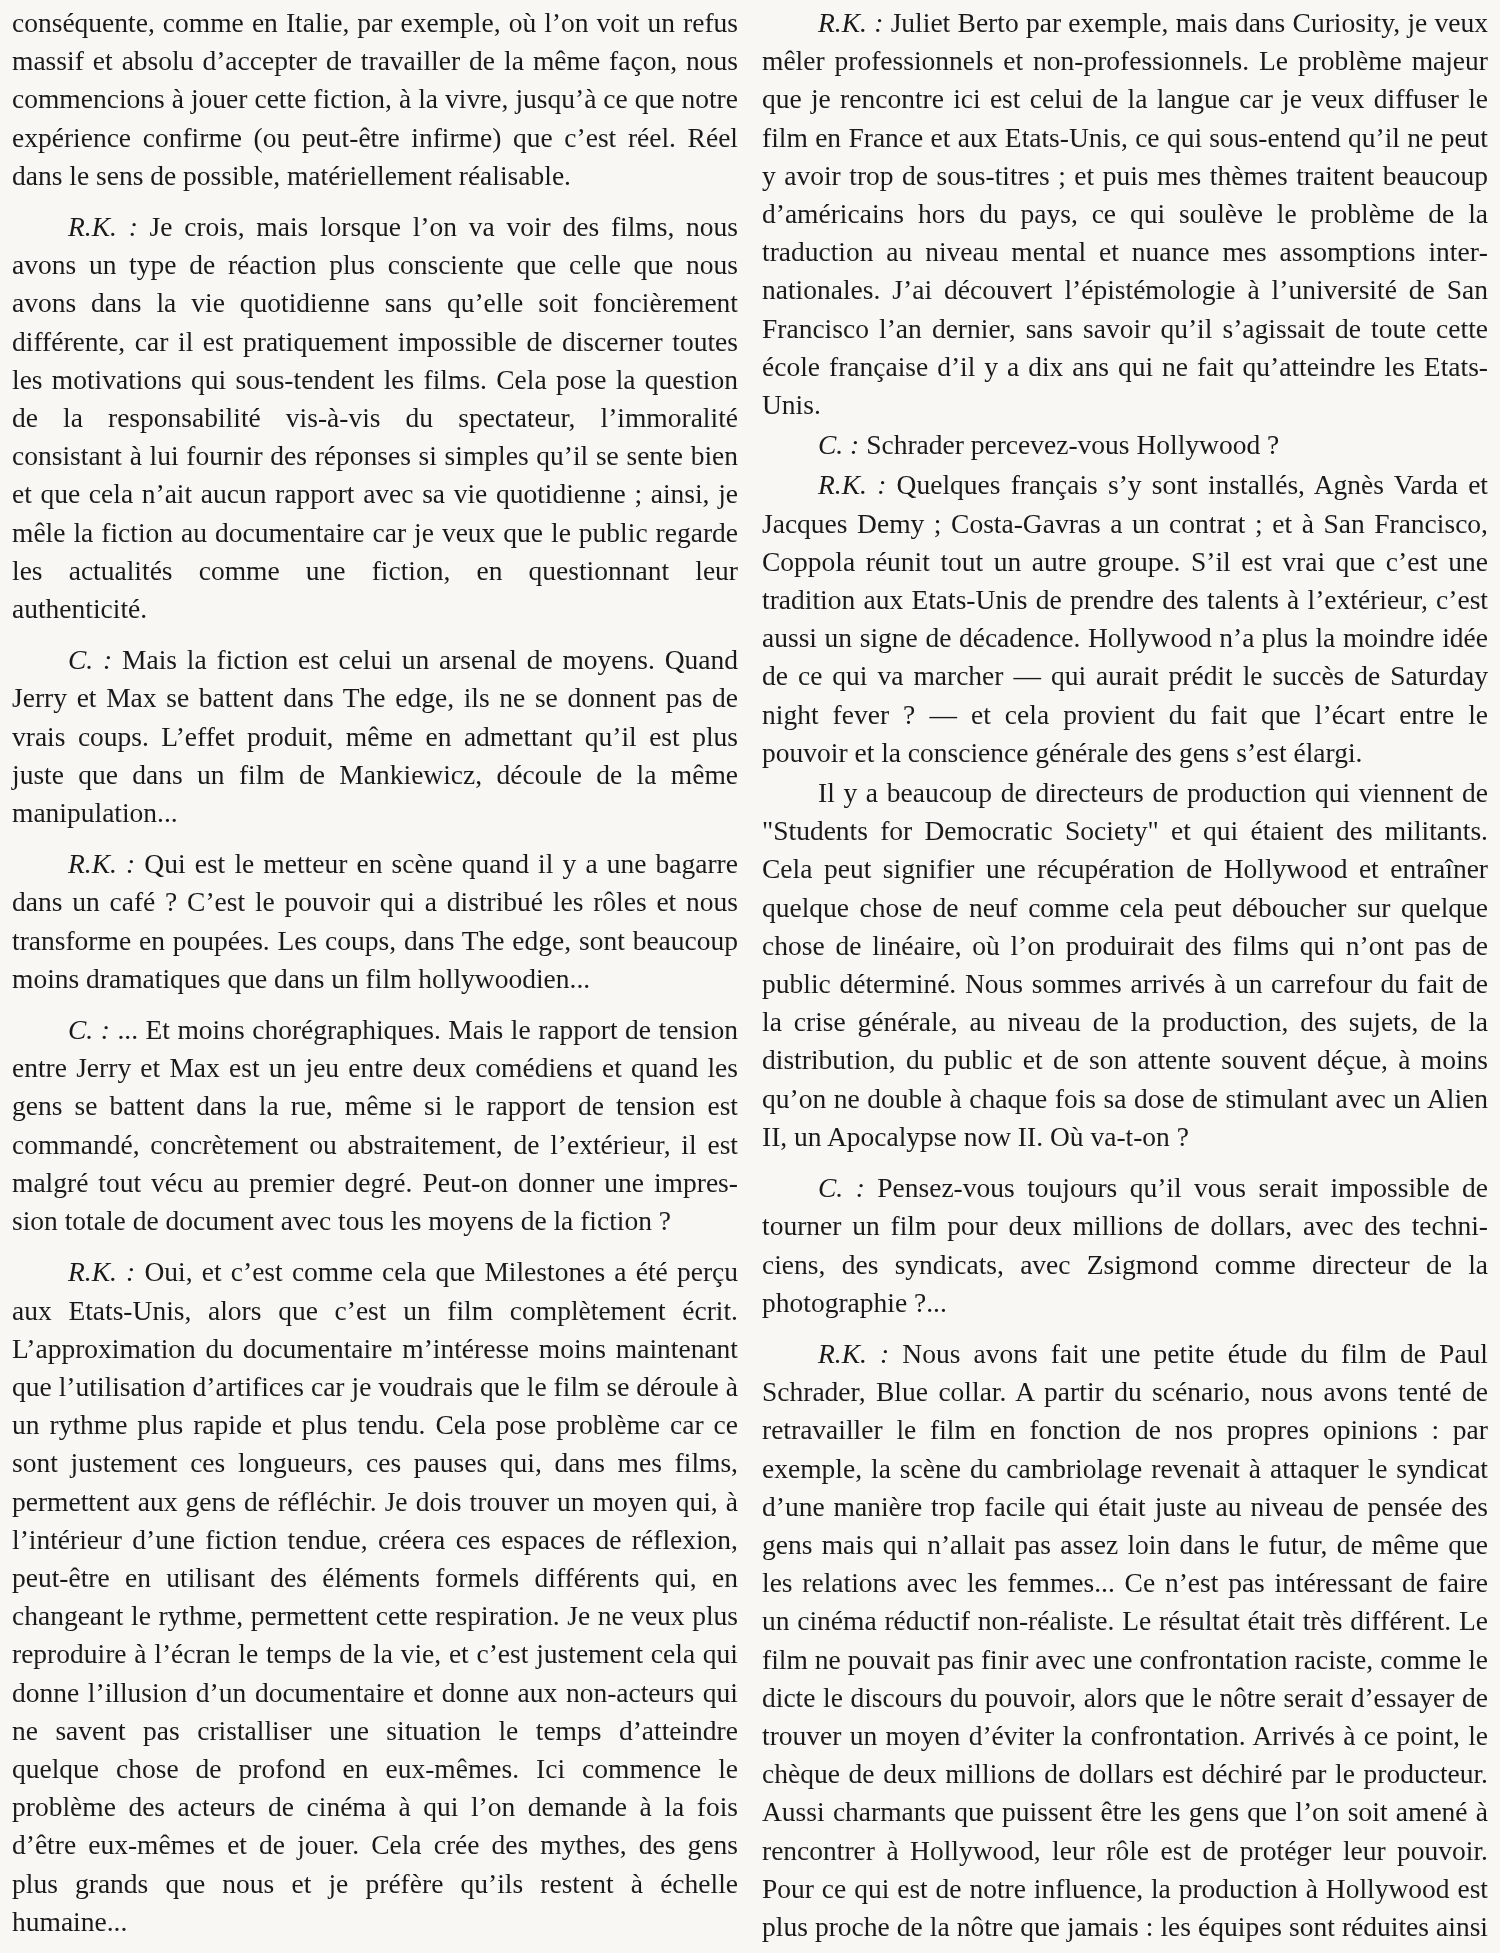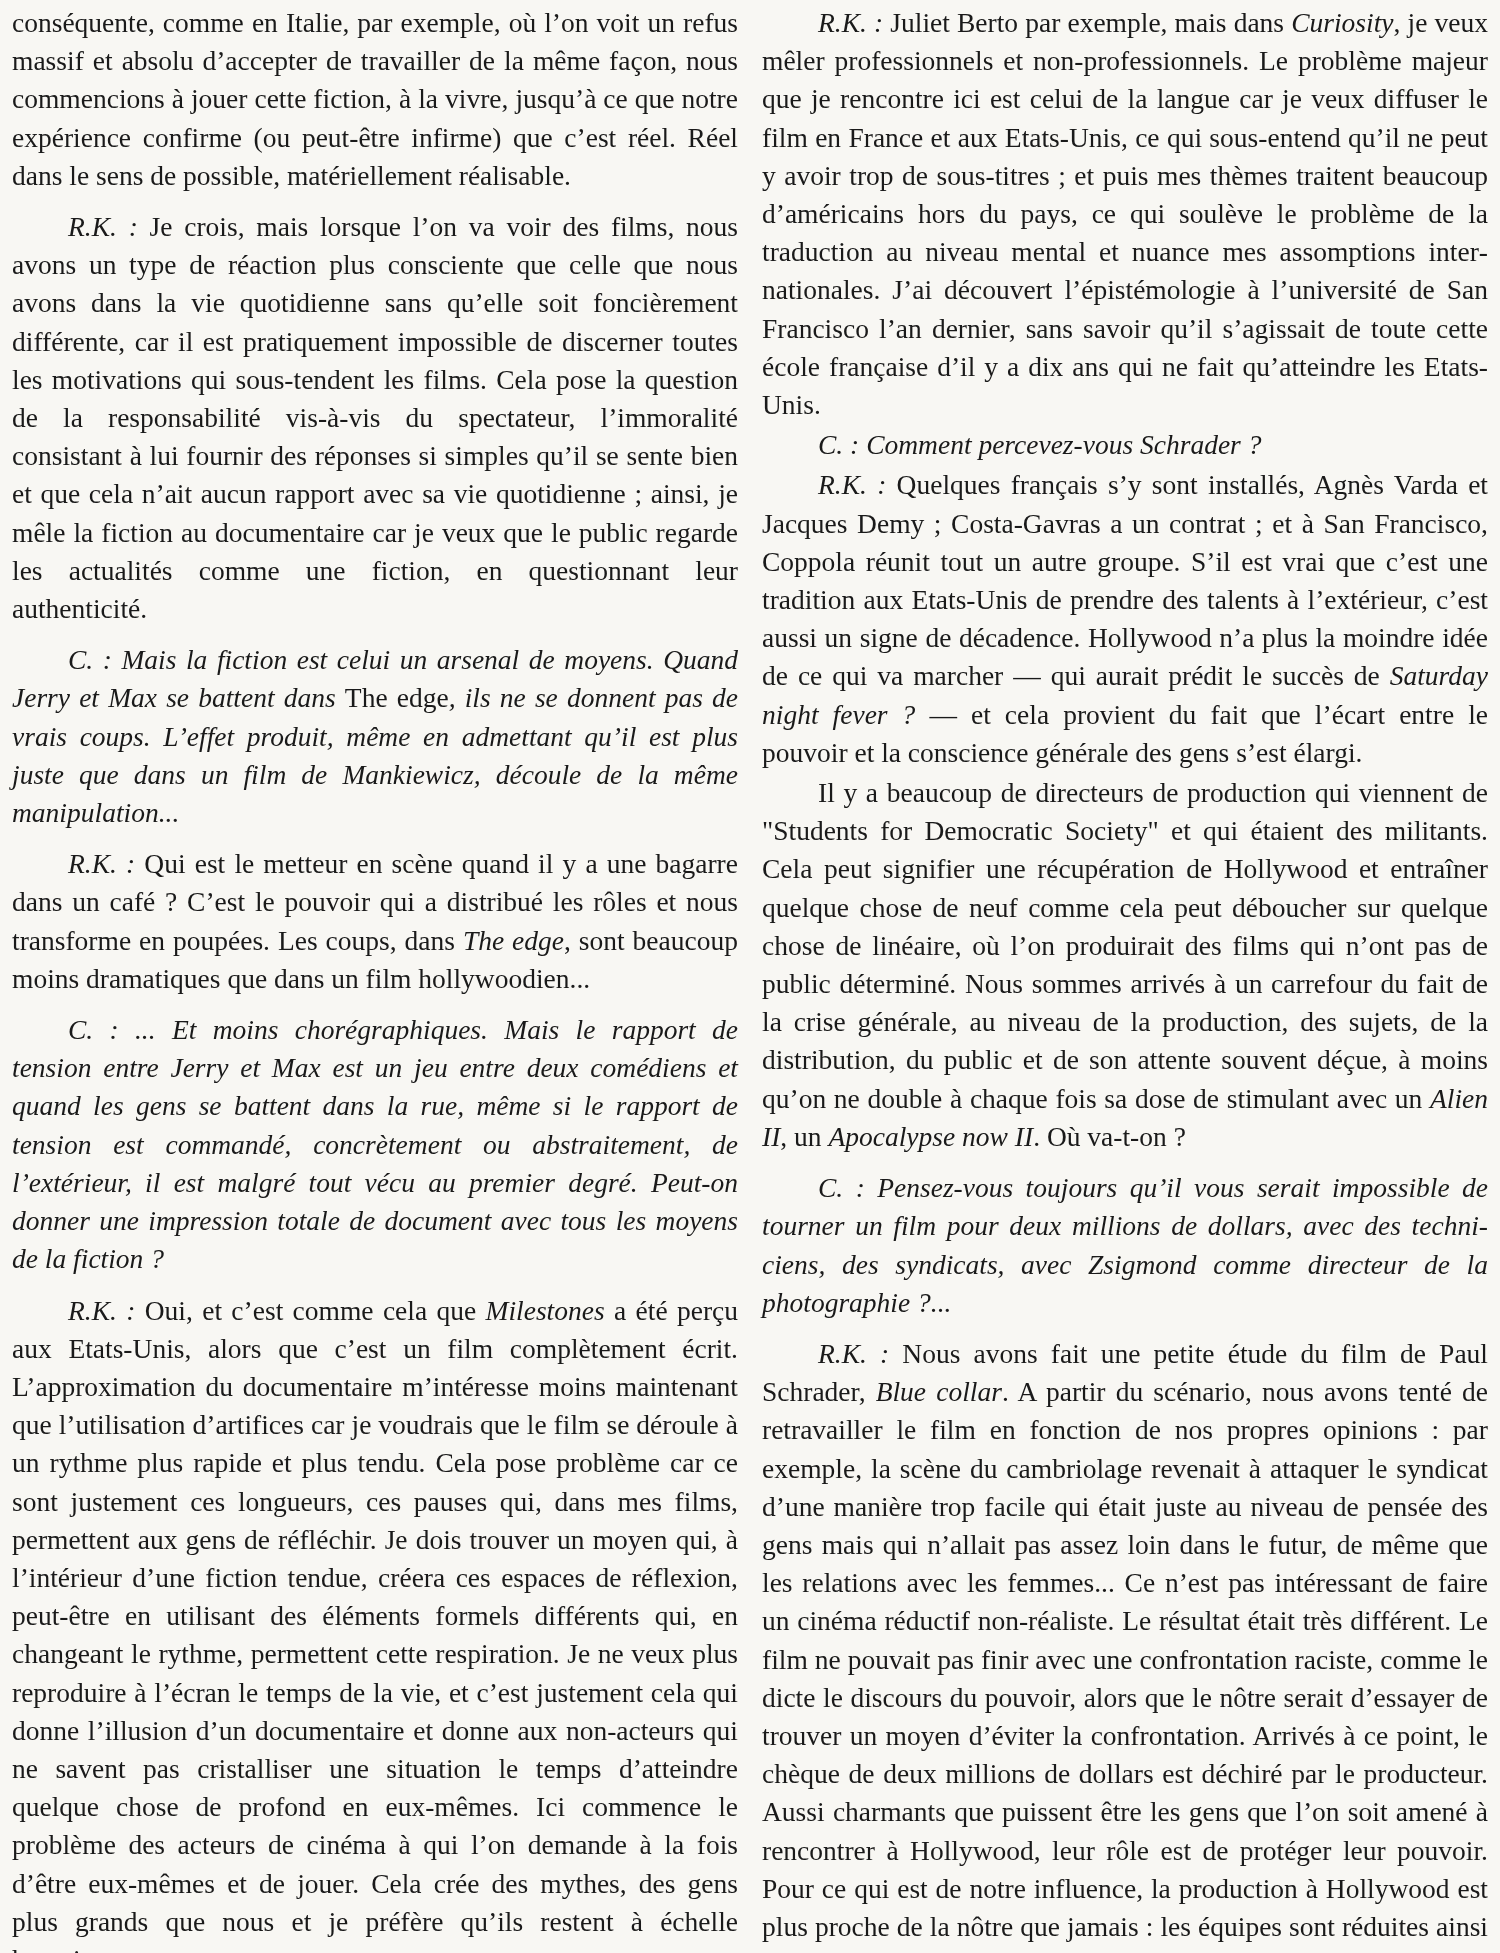--- a/index.html
+++ b/index.html
@@ -15,37 +15,37 @@
   .col {
     position: absolute; top: 4px; width: 726px;
     text-align: justify;
     hyphens: manual;
   }
   .col.left { left: 12px; }
   .col.right { left: 762px; }
   .para { margin: 0 0 13px 0; text-indent: 56px; }
   .para.noindent { text-indent: 0; }
   .para.tight { margin-bottom: 2px; }
-  .it { font-style: italic; }
+  .it { }
   .rm { font-style: normal; margin-top: 44px; }
   .spk { font-style: italic; }
 </style>
 </head>
 <body>
 
 <div class="page">
   <div class="col left">
       <p class="para noindent"><span class="rm">conséquente, comme en Italie, par exemple, où l’on voit un refus massif et absolu d’accepter de travailler de la même façon, nous commencions à jouer cette fiction, à la vivre, jusqu’à ce que notre expérience confirme (ou peut-être infirme) que c’est réel. Réel dans le sens de possible, matériellement réalisable.</span></p>
       <p class="para"><span class="spk">R.K. :</span><span class="rm"> Je crois, mais lorsque l’on va voir des films, nous avons un type de réaction plus consciente que celle que nous avons dans la vie quotidienne sans qu’elle soit foncièrement différente, car il est pratiquement impossible de discerner toutes les moti­vations qui sous-tendent les films. Cela pose la question de la responsabilité vis-à-vis du spectateur, l’immoralité consistant à lui fournir des réponses si simples qu’il se sente bien et que cela n’ait aucun rapport avec sa vie quotidienne ; ainsi, je mêle la fiction au documentaire car je veux que le public regarde les actualités comme une fiction, en questionnant leur authenticité.</span></p>
       <p class="para"><span class="spk">C. :</span><span class="it"> Mais la fiction est celui un arsenal de moyens. Quand Jerry et Max se battent dans </span><span class="rm">The edge</span><span class="it">, ils ne se donnent pas de vrais coups. L’effet produit, même en admettant qu’il est plus juste que dans un film de Mankiewicz, découle de la même manipulation...</span></p>
       <p class="para"><span class="spk">R.K. :</span><span class="rm"> Qui est le metteur en scène quand il y a une bagarre dans un café ? C’est le pouvoir qui a distribué les rôles et nous transforme en poupées. Les coups, dans </span><span class="it">The edge</span><span class="rm">, sont beaucoup moins dramatiques que dans un film hollywoodien...</span></p>
       <p class="para"><span class="spk">C. :</span><span class="it"> ... Et moins chorégraphiques. Mais le rapport de tension entre Jerry et Max est un jeu entre deux comédiens et quand les gens se battent dans la rue, même si le rapport de tension est commandé, concrètement ou abstraitement, de l’extérieur, il est malgré tout vécu au premier degré. Peut-on donner une impres­sion totale de document avec tous les moyens de la fiction ?</span></p>
       <p class="para tight"><span class="spk">R.K. :</span><span class="rm"> Oui, et c’est comme cela que </span><span class="it">Milestones</span><span class="rm"> a été perçu aux Etats-Unis, alors que c’est un film complètement écrit. L’approximation du documentaire m’intéresse moins mainte­nant que l’utilisation d’artifices car je voudrais que le film se déroule à un rythme plus rapide et plus tendu. Cela pose pro­blème car ce sont justement ces longueurs, ces pauses qui, dans mes films, permettent aux gens de réfléchir. Je dois trouver un moyen qui, à l’intérieur d’une fiction tendue, créera ces espaces de réflexion, peut-être en utilisant des éléments formels diffé­rents qui, en changeant le rythme, permettent cette respiration. Je ne veux plus reproduire à l’écran le temps de la vie, et c’est justement cela qui donne l’illusion d’un documentaire et donne aux non-acteurs qui ne savent pas cristalliser une situation le temps d’atteindre quelque chose de profond en eux-mêmes. Ici commence le problème des acteurs de cinéma à qui l’on demande à la fois d’être eux-mêmes et de jouer. Cela crée des mythes, des gens plus grands que nous et je préfère qu’ils restent à échelle humaine...</span></p>
     </div>
   <div class="col right">
   <p class="para tight"><span class="spk">R.K. :</span><span class="rm"> Juliet Berto par exemple, mais dans </span><span class="it">Curiosity</span><span class="rm">, je veux mêler professionnels et non-professionnels. Le problème majeur que je rencontre ici est celui de la langue car je veux diffuser le film en France et aux Etats-Unis, ce qui sous-entend qu’il ne peut y avoir trop de sous-titres ; et puis mes thèmes traitent beaucoup d’américains hors du pays, ce qui soulève le problème de la traduction au niveau mental et nuance mes assomptions inter­nationales. J’ai découvert l’épistémologie à l’université de San Francisco l’an dernier, sans savoir qu’il s’agissait de toute cette école française d’il y a dix ans qui ne fait qu’atteindre les Etats-Unis.</span></p>
-      <p class="para tight"><span class="spk">C. :</span><span class="it"> Comment percevez-vous Schrader ?</span></p>
+      <p class="para tight"><span class="spk">C. :</span><span class="it"> Schrader percevez-vous Hollywood ?</span></p>
       <p class="para tight"><span class="spk">R.K. :</span><span class="rm"> Quelques français s’y sont installés, Agnès Varda et Jacques Demy ; Costa-Gavras a un contrat ; et à San Francisco, Coppola réunit tout un autre groupe. S’il est vrai que c’est une tradition aux Etats-Unis de prendre des talents à l’extérieur, c’est aussi un signe de décadence. Hollywood n’a plus la moindre idée de ce qui va marcher — qui aurait prédit le succès de </span><span class="it">Satur­day night fever ?</span><span class="rm"> — et cela provient du fait que l’écart entre le pouvoir et la conscience générale des gens s’est élargi.</span></p>
       <p class="para"><span class="rm">Il y a beaucoup de directeurs de production qui viennent de "Students for Democratic Society" et qui étaient des militants. Cela peut signifier une récupération de Hollywood et entraîner quelque chose de neuf comme cela peut déboucher sur quelque chose de linéaire, où l’on produirait des films qui n’ont pas de public déterminé. Nous sommes arrivés à un carrefour du fait de la crise générale, au niveau de la production, des sujets, de la distribution, du public et de son attente souvent déçue, à moins qu’on ne double à chaque fois sa dose de stimulant avec un </span><span class="it">Alien II</span><span class="rm">, un </span><span class="it">Apocalypse now II</span><span class="rm">. Où va-t-on ?</span></p>
       <p class="para"><span class="spk">C. :</span><span class="it"> Pensez-vous toujours qu’il vous serait impossible de tourner un film pour deux millions de dollars, avec des techni­ciens, des syndicats, avec Zsigmond comme directeur de la photo­graphie ?...</span></p>
       <p class="para"><span class="spk">R.K. :</span><span class="rm"> Nous avons fait une petite étude du film de Paul Schrader, </span><span class="it">Blue collar</span><span class="rm">. A partir du scénario, nous avons tenté de retravailler le film en fonction de nos propres opinions : par exemple, la scène du cambriolage revenait à attaquer le syndicat d’une manière trop facile qui était juste au niveau de pensée des gens mais qui n’allait pas assez loin dans le futur, de même que les relations avec les femmes... Ce n’est pas intéressant de faire un cinéma réductif non-réaliste. Le résultat était très différent. Le film ne pouvait pas finir avec une confrontation raciste, comme le dicte le discours du pouvoir, alors que le nôtre serait d’essayer de trouver un moyen d’éviter la confrontation. Arrivés à ce point, le chèque de deux millions de dollars est déchiré par le producteur. Aussi charmants que puissent être les gens que l’on soit amené à rencontrer à Hollywood, leur rôle est de pro­téger leur pouvoir. Pour ce qui est de notre influence, la pro­duction à Hollywood est plus proche de la nôtre que jamais : les équipes sont réduites ainsi que les budgets. </span></p>
     </div>
 </div>
 
 </body></html>

